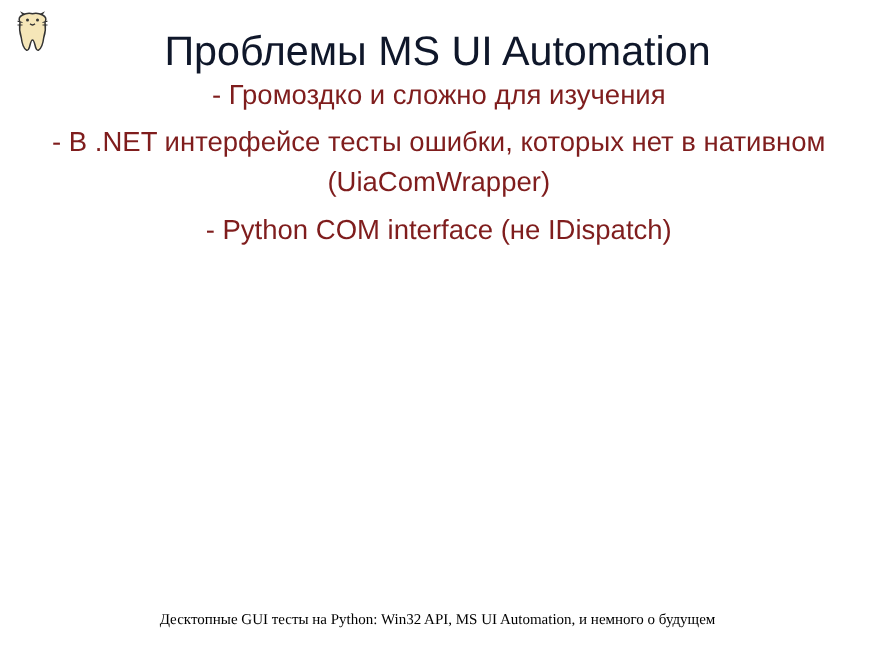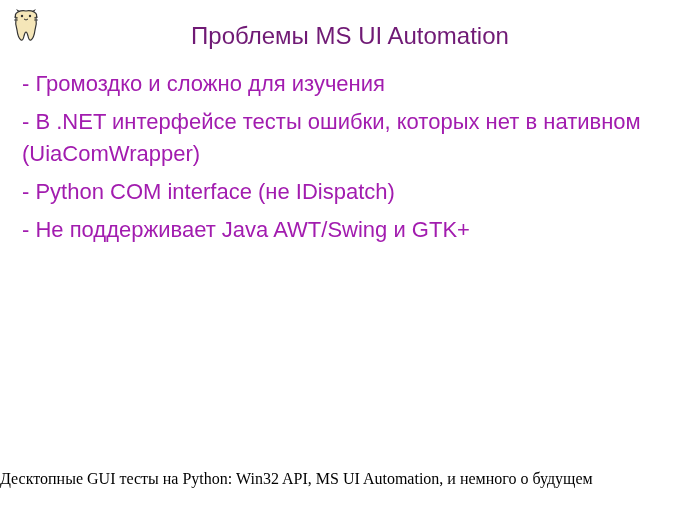--- a/index.html
+++ b/index.html
@@ -23,41 +23,42 @@
     }
     .logo {
       position: absolute;
       top: 8px;
       left: 10px;
       width: 32px;
       height: 36px;
     }
     .title {
       text-align: center;
-      font-size: 24px;
+      font-size: 33px;
       font-weight: normal;
-      color: #701a75;
+      color: #0f172a;
       margin-top: 12px;
-      margin-bottom: 18px;
     }
     .content {
       padding: 0 20px 0 22px;
     }
     .bullet {
       font-size: 22px;
       line-height: 1.45;
-      color: #a21caf;
+      color: #7f1d1d;
       margin-bottom: 6px;
+      text-align: center;
     }
     .footer {
       position: absolute;
-      bottom: 36px;
+      bottom: 21px;
       left: 0;
       right: 0;
-      font-size: 16px;
+      text-align: center;
+      font-size: 12px;
       color: #000;
       font-family: "Times New Roman", Times, serif;
     }
   </style>
 </head>
 <body>
 
 <div class="slide">
   <div class="logo">
     <svg viewBox="0 0 32 36" xmlns="http://www.w3.org/2000/svg">
@@ -75,17 +76,16 @@
       <line x1="24" y1="12" x2="28" y2="12" stroke="#333" stroke-width="0.8"></line>
     </svg>
   </div>
 
   <h1 class="title">Проблемы MS UI Automation</h1>
 
   <div class="content">
     <p class="bullet"> - Громоздко и сложно для изучения</p>
     <p class="bullet"> - В .NET интерфейсе тесты ошибки, которых нет в нативном (UiaComWrapper)</p>
     <p class="bullet"> - Python COM interface (не IDispatch)</p>
-    <p class="bullet"> - Не поддерживает Java AWT/Swing и GTK+</p>
   </div>
 
   <div class="footer">Десктопные GUI тесты на Python: Win32 API, MS UI Automation, и немного о будущем</div>
 </div>
 
 </body></html>

